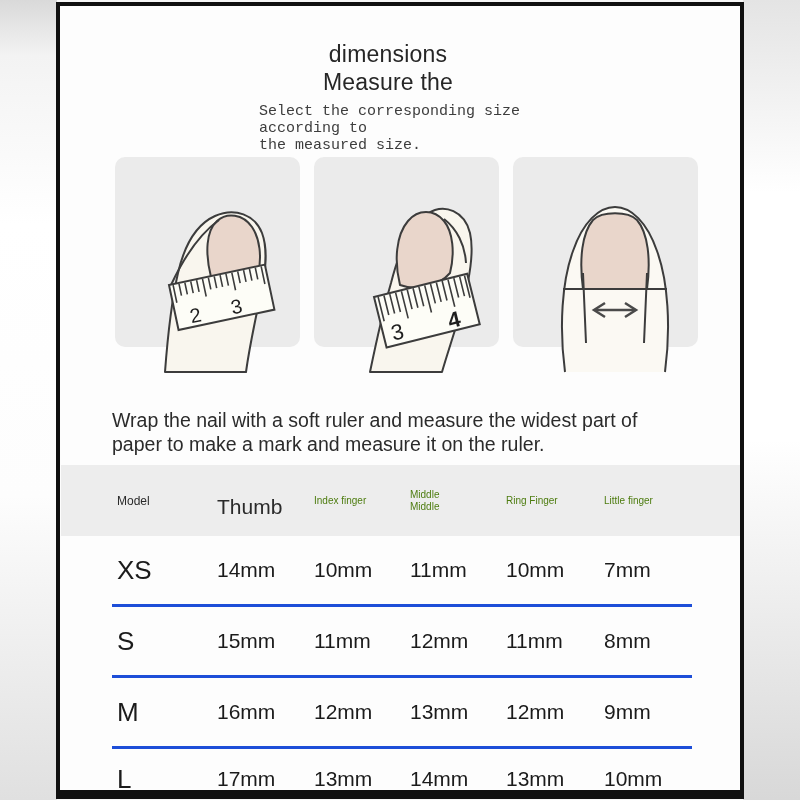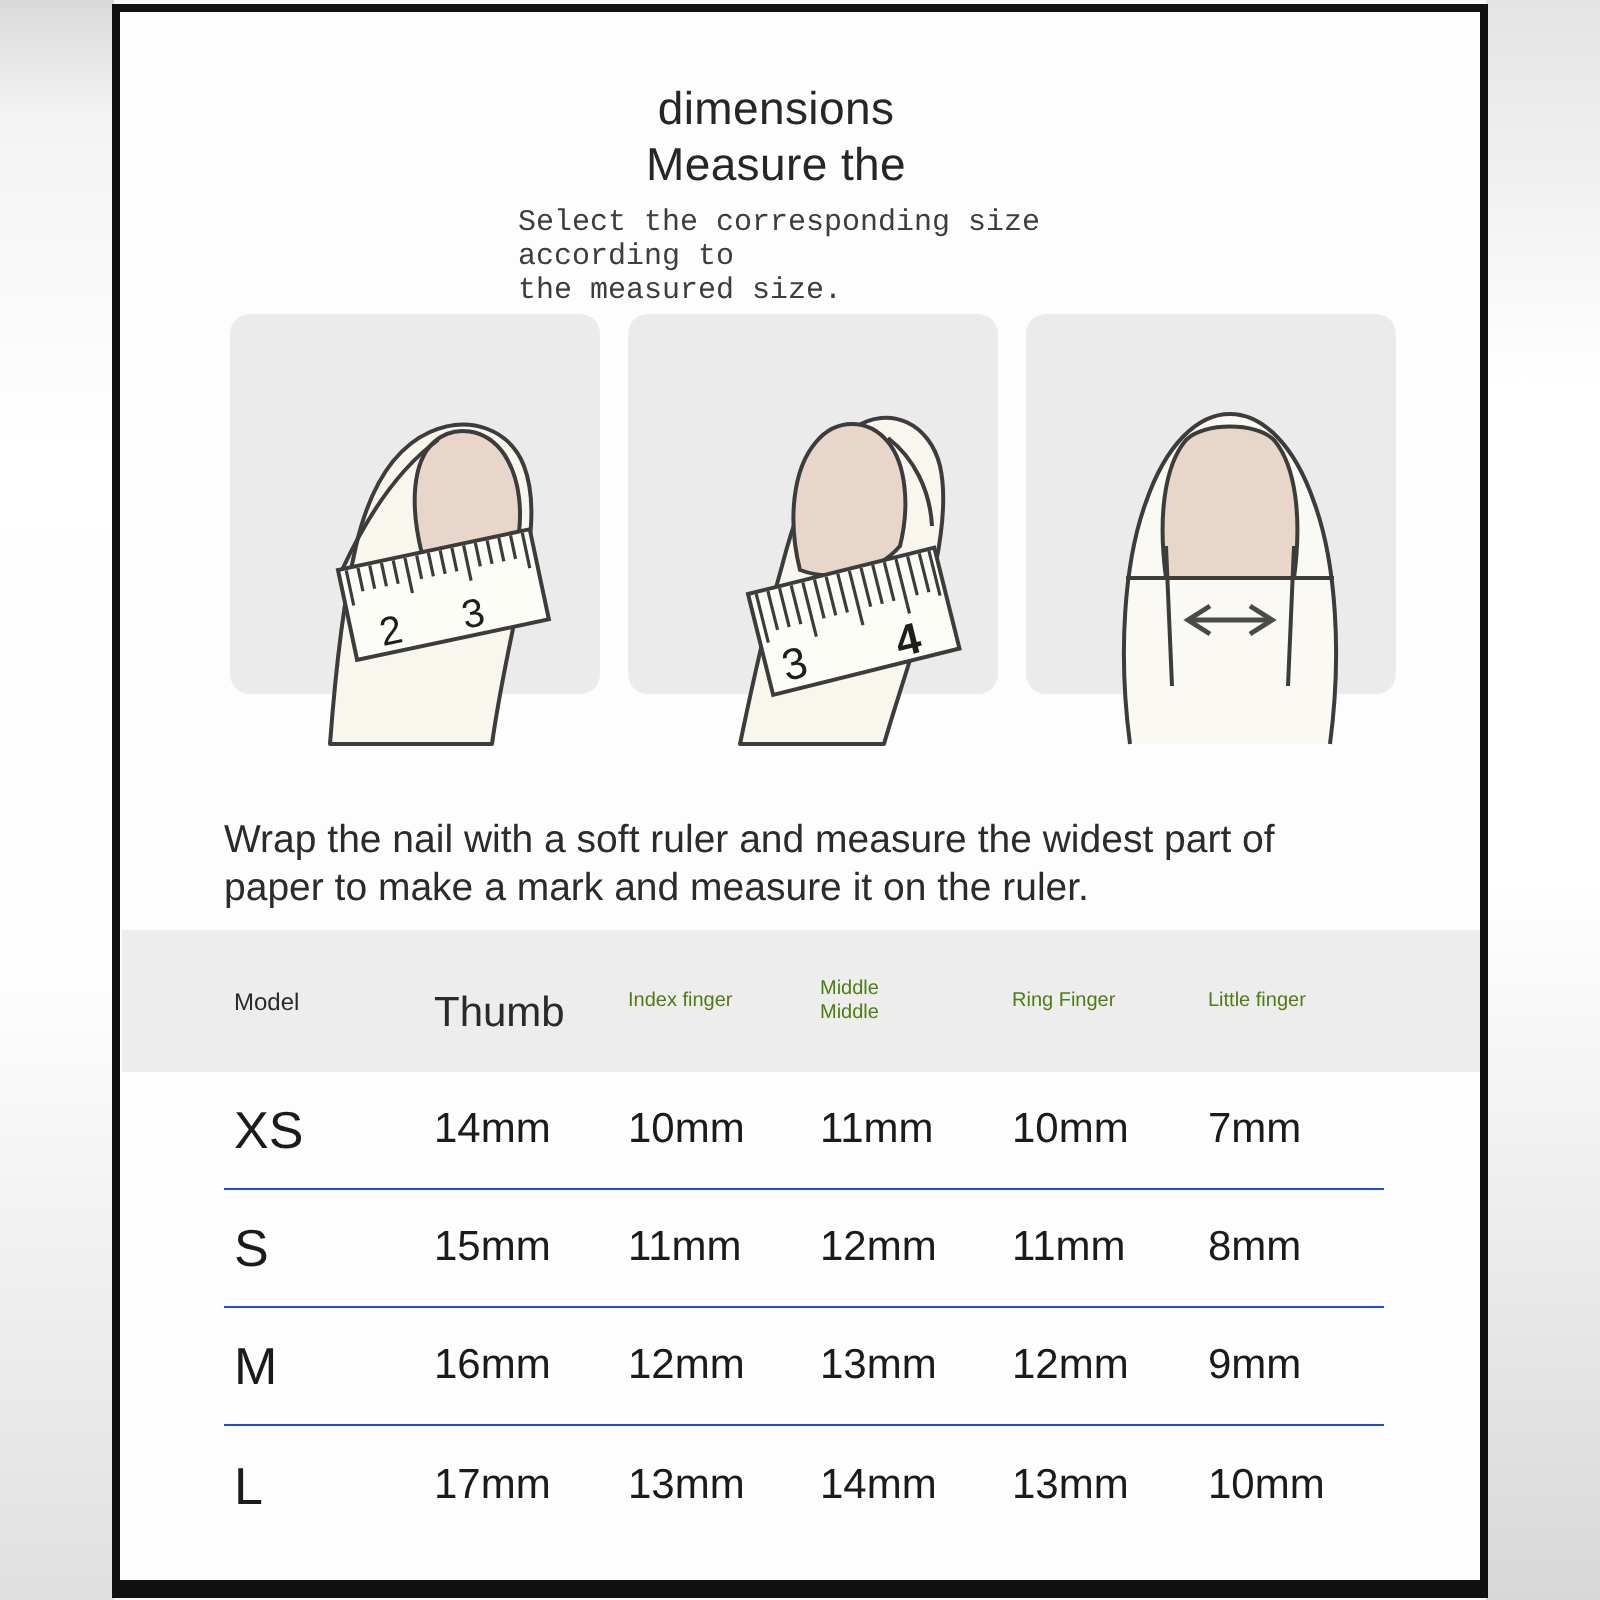--- a/index.html
+++ b/index.html
@@ -37,21 +37,21 @@
 
   .header-band { position: absolute; left: 61px; top: 465px; width: 679px; height: 71px; background: #ededed; }
 
   .size-table { position: absolute; left: 112px; top: 465px; width: 580px; }
   .trow { display: grid; grid-template-columns: 100px 97px 96px 96px 98px 93px; align-items: center; }
   .trow > div { padding-left: 5px; }
   .thead { height: 71px; }
   .h-model { font-size: 12px; color: #2a2a2a; }
   .h-thumb { font-size: 21px; color: #2a2a2a; margin-top: 12px; }
   .h-small { font-size: 10px; line-height: 1.2; color: #4d7c0f; max-width: 62px; }
-  .drow { height: 59px; border-bottom: 1px solid #1d4ed8; }
+  .drow { height: 71px; border-bottom: 3px solid #1d4ed8; }
   .drow.last { height: 60px; border-bottom: none; }
   .c-model { font-size: 26px; color: #1b1b1b; }
   .c-val { font-size: 21px; color: #1b1b1b; }
 </style>
 </head>
 <body>
 
 <div class="edge-left"></div>
 <div class="edge-right"></div>
 <div class="frame"></div>

